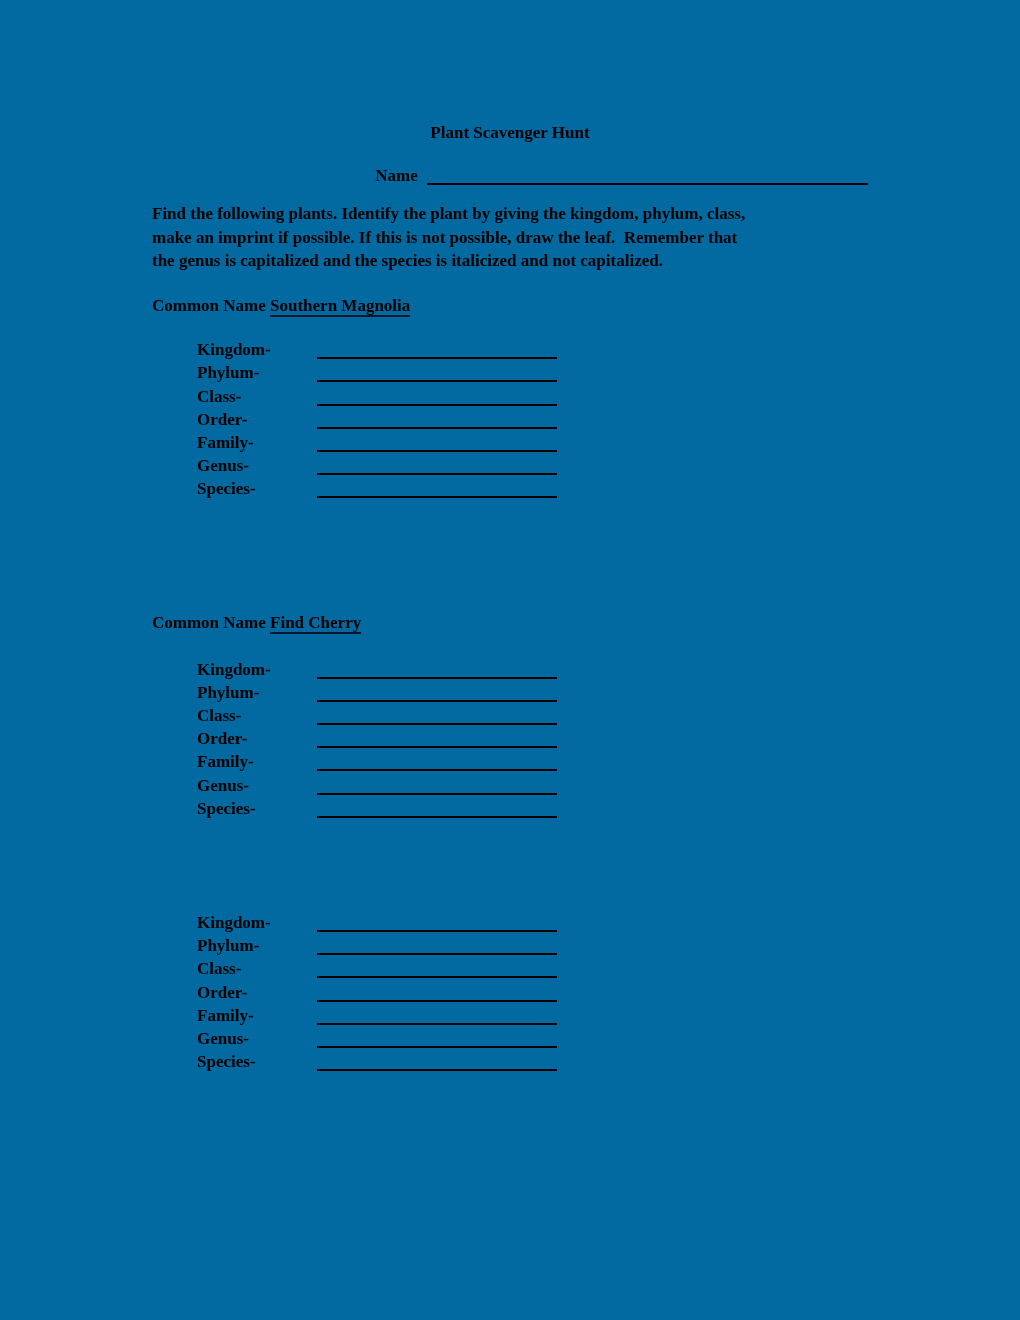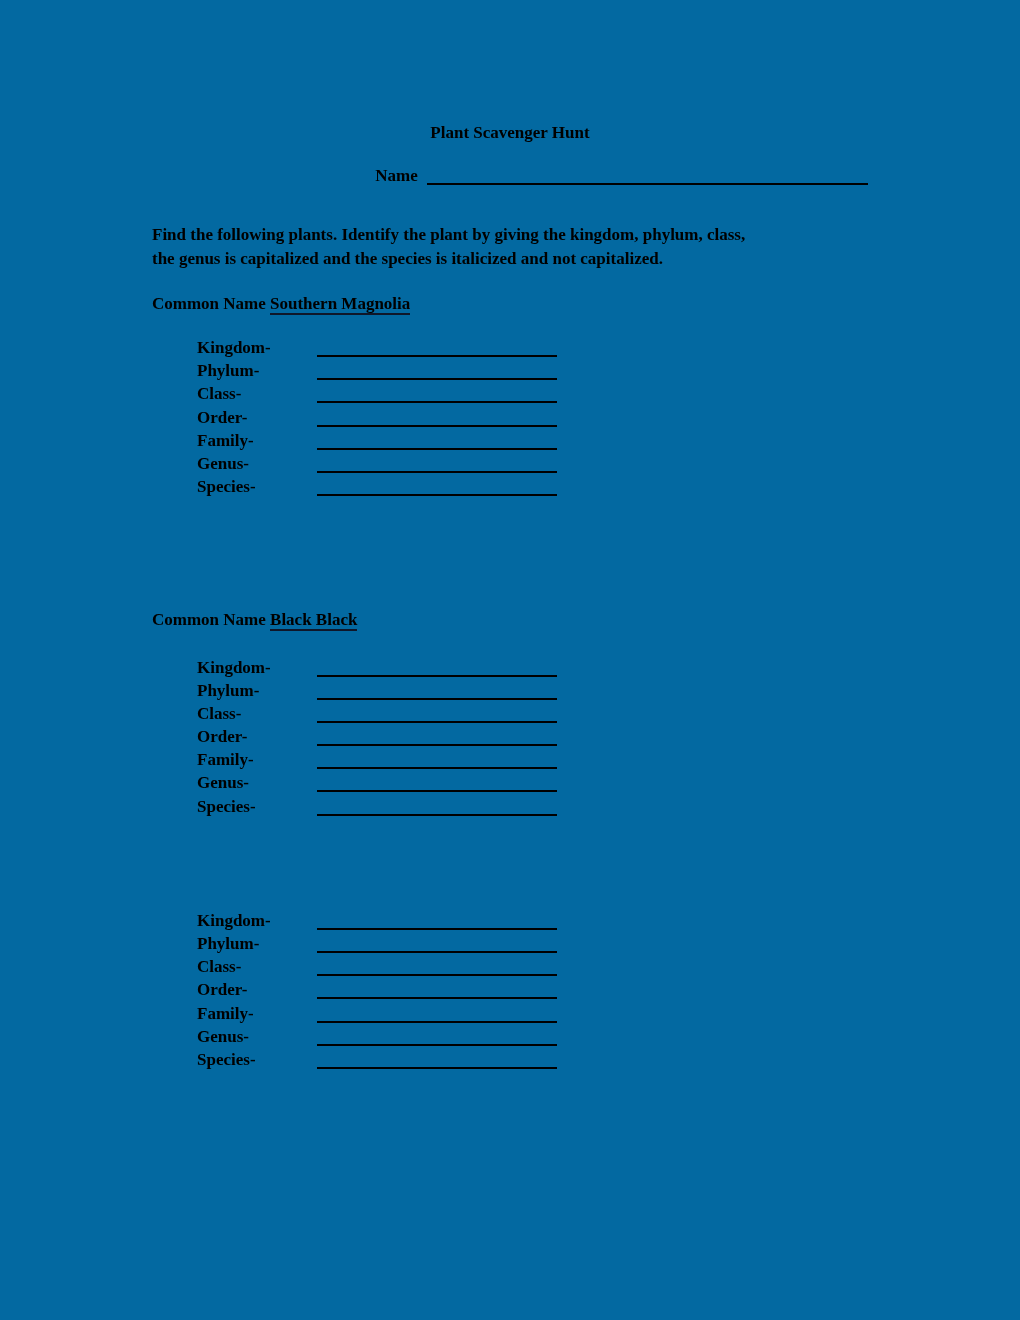--- a/index.html
+++ b/index.html
@@ -19,21 +19,21 @@
   }
   .title { margin-top: 121px; text-align: center; white-space: nowrap; }
   .name-line { margin-top: 20px; white-space: nowrap; text-align: right; }
   .blank {
     display: inline-block;
     height: 14px;
     border-bottom: 2px solid #000000;
     vertical-align: -4px;
   }
   .name-blank { width: 441px; margin-left: 5px; }
-  .instructions { margin-top: 36px; }
+  .instructions { margin-top: 15px; }
   .instructions .iline { white-space: pre; }
   .section { }
   .s1 { margin-top: 22px; }
   .s2 { margin-top: 110px; }
   .s3 { margin-top: 91px; }
   .section-header { white-space: nowrap; }
   .plant-name { border-bottom: 2px solid #0f172a; }
   .rows { margin-top: 24px; }
   .s1 .rows { margin-top: 21px; }
   .row { white-space: nowrap; height: 23.2px; margin-left: 45px; }
@@ -47,20 +47,21 @@
 
   <div class="title">Plant Scavenger Hunt</div>
 
   <div class="name-line">
     <span>Name</span>
     <span class="blank name-blank"></span>
   </div>
 
   <div class="instructions">
     <div class="iline">Find the following plants. Identify the plant by giving the kingdom, phylum, class,</div>
+    <div class="iline">make an imprint if possible. If this is not possible, draw the leaf.  Remember that</div>
     <div class="iline">the genus is capitalized and the species is italicized and not capitalized.</div>
   </div>
 
   <div class="section s1">
     <div class="section-header">
       <span>Common Name</span>
       <span class="plant-name">Southern Magnolia</span>
     </div>
     <div class="rows">
       <div class="row"><span class="lbl">Kingdom-</span><span class="blank row-blank"></span></div>
@@ -69,21 +70,21 @@
       <div class="row"><span class="lbl">Order-</span><span class="blank row-blank"></span></div>
       <div class="row"><span class="lbl">Family-</span><span class="blank row-blank"></span></div>
       <div class="row"><span class="lbl">Genus-</span><span class="blank row-blank"></span></div>
       <div class="row"><span class="lbl">Species-</span><span class="blank row-blank"></span></div>
     </div>
   </div>
 
   <div class="section s2">
     <div class="section-header">
       <span>Common Name</span>
-      <span class="plant-name">Black Black</span>
+      <span class="plant-name">Find Cherry</span>
     </div>
     <div class="rows">
       <div class="row"><span class="lbl">Kingdom-</span><span class="blank row-blank"></span></div>
       <div class="row"><span class="lbl">Phylum-</span><span class="blank row-blank"></span></div>
       <div class="row"><span class="lbl">Class-</span><span class="blank row-blank"></span></div>
       <div class="row"><span class="lbl">Order-</span><span class="blank row-blank"></span></div>
       <div class="row"><span class="lbl">Family-</span><span class="blank row-blank"></span></div>
       <div class="row"><span class="lbl">Genus-</span><span class="blank row-blank"></span></div>
       <div class="row"><span class="lbl">Species-</span><span class="blank row-blank"></span></div>
     </div>

